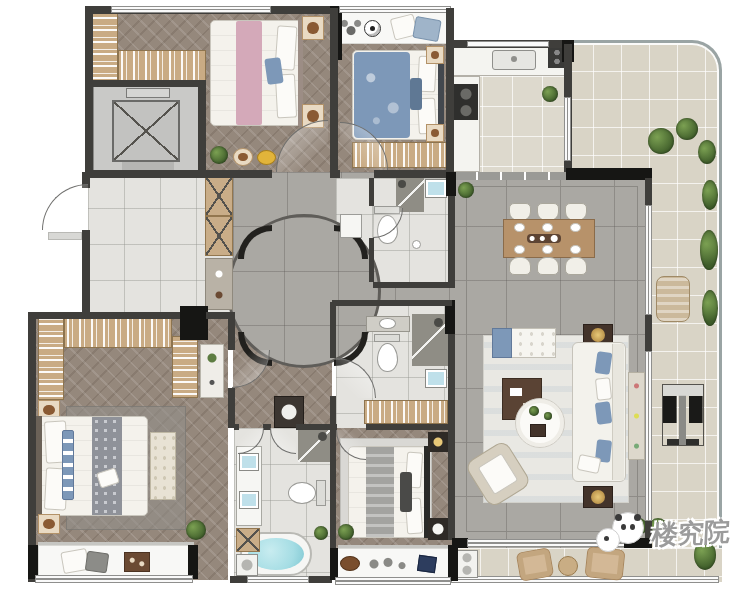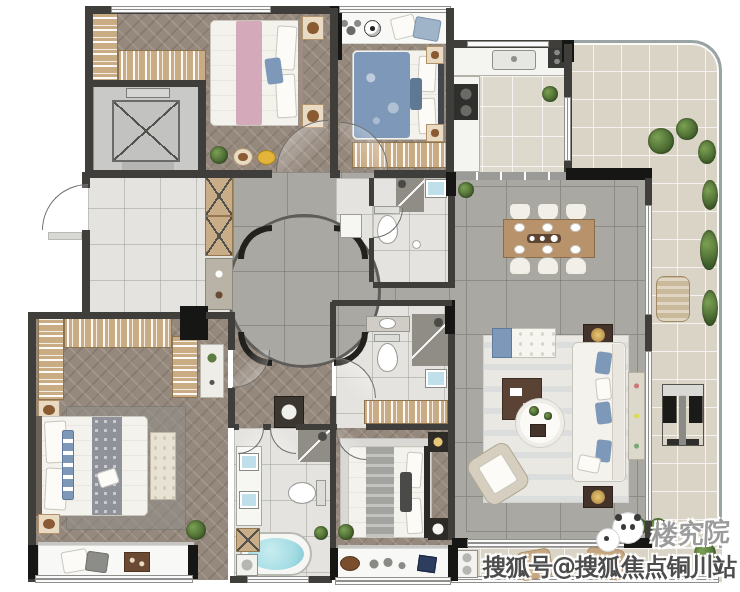--- a/index.html
+++ b/index.html
@@ -408,15 +408,14 @@
   <div class="abs" style="left:596px;top:510px;width:52px;height:48px;">
     <div class="abs pandaHead" style="left:16px;top:2px;width:32px;height:32px;"></div>
     <div class="abs pandaDot" style="left:19px;top:4px;width:7px;height:7px;"></div>
     <div class="abs pandaDot" style="left:38px;top:4px;width:7px;height:7px;"></div>
     <div class="abs pandaDot" style="left:25px;top:14px;width:5px;height:6px;"></div>
     <div class="abs pandaDot" style="left:34px;top:14px;width:5px;height:6px;"></div>
     <div class="abs pandaHead" style="left:0px;top:18px;width:24px;height:24px;"></div>
     <div class="abs pandaDot" style="left:8px;top:26px;width:5px;height:5px;"></div>
   </div>
   <div class="wm-brand">楼究院</div>
-  <div class="wm-account">搜狐号@搜狐焦点铜川站</div>
 
 </div>
 
 </body></html>

